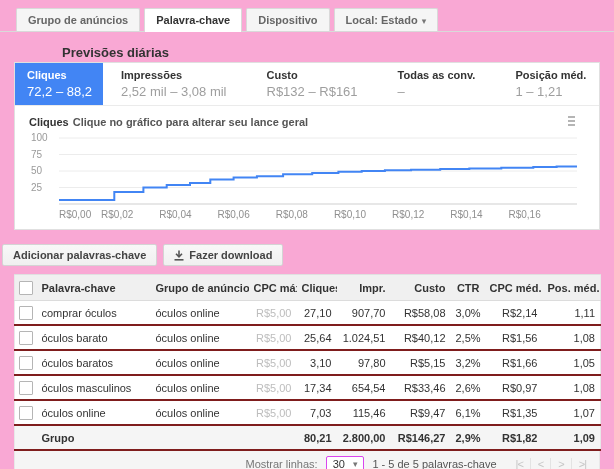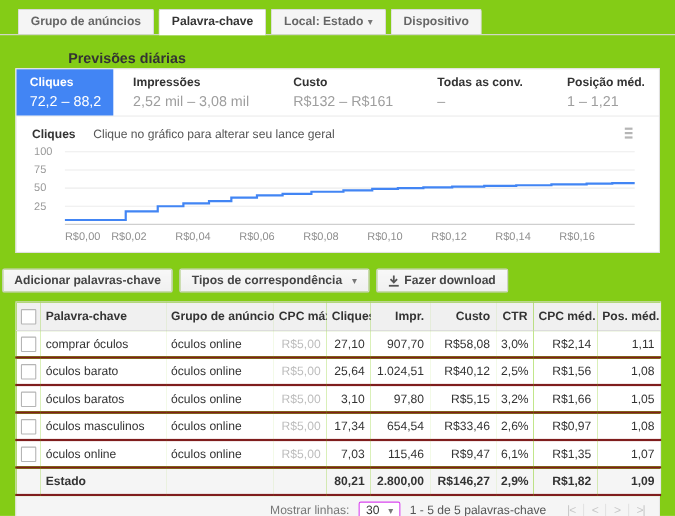--- a/index.html
+++ b/index.html
@@ -1,17 +1,17 @@
 <!DOCTYPE html>
 <html style="--accent: #4285f4;"><head>
 <meta charset="utf-8">
 <style>
   html,body{margin:0;padding:0;background:#fff;}
   body{font-family:"Liberation Sans","DejaVu Sans",sans-serif;color:#333;}
-  .app{width:614px;height:469px;position:relative;overflow:hidden;background:#84cc16;}
+  .app{width:614px;height:469px;position:relative;overflow:hidden;background:#f9a8d4;}
 
   
   .tabstrip{display:flex;align-items:flex-end;padding:8px 14px 0 16px;border-bottom:1px solid #d9d9d9;height:23px;box-sizing:content-box;}
   .tab{height:22px;line-height:22px;padding:0 11px;font-size:11px;font-weight:bold;color:#666;
        background:#f5f5f5;border:1px solid #d9d9d9;border-bottom:none;margin-right:4px;
        border-radius:2px 2px 0 0;cursor:pointer;white-space:nowrap;position:relative;}
   .tab.active{background:#fff;color:#333;height:23px;margin-bottom:-1px;}
   .caret{display:inline-block;margin-left:4px;font-size:9px;color:#777;}
   .caret::after{content:"▾";}
 
@@ -22,21 +22,21 @@
   .metrics{display:flex;height:42px;border-bottom:1px solid #ebebeb;}
   .metric{box-sizing:border-box;padding:6px 22px 0 18px;cursor:pointer;}
   .metric .m-label{display:block;font-size:11px;font-weight:bold;color:#333;white-space:nowrap;}
   .metric .m-value{display:block;font-size:13px;color:#9e9e9e;margin-top:3px;white-space:nowrap;}
   .metric.sel{background:var(--accent,#4285f4);padding:6px 12px 0 12px;min-width:88px;}
   .metric.sel .m-label,.metric.sel .m-value{color:#fff;}
 
   .chart-sec{position:relative;padding:10px 14px 0 14px;height:113px;cursor:pointer;}
   .chart-head{font-size:11px;line-height:13px;}
   .chart-title{font-weight:bold;color:#333;}
-  .chart-sub{color:#555;margin-left:16px;}
+  .chart-sub{color:#555;margin-left:4px;font-weight:bold;}
   .dots{position:absolute;right:22px;top:8px;display:flex;flex-direction:column;gap:2px;padding:2px;cursor:pointer;}
   .dots i{display:block;width:7px;height:2px;background:#b5b5b5;}
   .chart-svg{display:block;margin-top:1px;}
 
   
   .toolbar{margin:14px 14px 0 2px;display:flex;gap:6px;}
   .btn{height:22px;font-size:11px;font-weight:bold;color:#444;background:linear-gradient(#f8f8f8,#f0f0f0);
        border:1px solid #d4d4d4;border-radius:2px;padding:0 10px;display:inline-flex;align-items:center;gap:5px;
        cursor:pointer;font-family:inherit;white-space:nowrap;}
   .btn svg{display:block;}
@@ -66,22 +66,22 @@
   .pag span:first-child{border-left:none;}
 </style>
 </head>
 <body>
 
 <div class="app">
 
   <div class="tabstrip" id="tabstrip">
       <div class="tab"><span>Grupo de anúncios</span></div>
       <div class="tab active"><span>Palavra-chave</span></div>
+      <div class="tab"><span>Dispositivo</span></div>
       <div class="tab"><span>Local: Estado</span><span class="caret"></span></div>
-      <div class="tab"><span>Dispositivo</span></div>
     </div>
 
   <h2 class="title">Previsões diárias</h2>
 
   <div class="panel">
     <div class="metrics" id="metrics">
         <div class="metric sel">
           <span class="m-label">Cliques</span>
           <span class="m-value">72,2 – 88,2</span>
         </div>
@@ -133,24 +133,20 @@
           <path d="M30.0 70.0 H85.3 V62.1 H114.4 V57.5 H137.7 V54.9 H161.0 V52.9 H181.3 V49.6 H204.6 V47.6 H227.9 V46.3 H254.1 V44.3 H283.2 V43.0 H309.4 V41.7 H332.7 V41.0 H355.9 V40.3 H382.1 V39.7 H411.2 V39.0 H440.3 V38.4 H472.3 V37.7 H504.3 V37.0 H527.6 V36.4 H548" fill="none" stroke="#4285f4" stroke-width="2"></path>
         </svg>
     </div>
   </div>
 
   <div class="toolbar">
     <button class="btn">
       <span>Adicionar palavras-chave</span>
     </button>
     <button class="btn">
-      <span>Tipos de correspondência</span>
-      <span class="caret"></span>
-    </button>
-    <button class="btn">
       <svg width="10" height="11" viewBox="0 0 10 11">
         <path d="M5 0.5 V6" stroke="#555" stroke-width="1.6" fill="none"></path>
         <path d="M2 3.8 L5 6.8 L8 3.8" stroke="#555" stroke-width="1.6" fill="none"></path>
         <rect x="0.5" y="9" width="9" height="1.6" fill="#555"></rect>
       </svg>
       <span>Fazer download</span>
     </button>
   </div>
 
   <table class="tbl">
@@ -236,21 +232,21 @@
           <td class="r dim">R$5,00</td>
           <td class="r">7,03</td>
           <td class="r">115,46</td>
           <td class="r">R$9,47</td>
           <td class="r">6,1%</td>
           <td class="r">R$1,35</td>
           <td class="r">1,07</td>
         </tr>
         <tr class="total">
           <td class="c"></td>
-          <td>Estado</td>
+          <td>Grupo</td>
           <td></td>
           <td class="r"></td>
           <td class="r">80,21</td>
           <td class="r">2.800,00</td>
           <td class="r">R$146,27</td>
           <td class="r">2,9%</td>
           <td class="r">R$1,82</td>
           <td class="r">1,09</td>
         </tr>
       </tbody>

